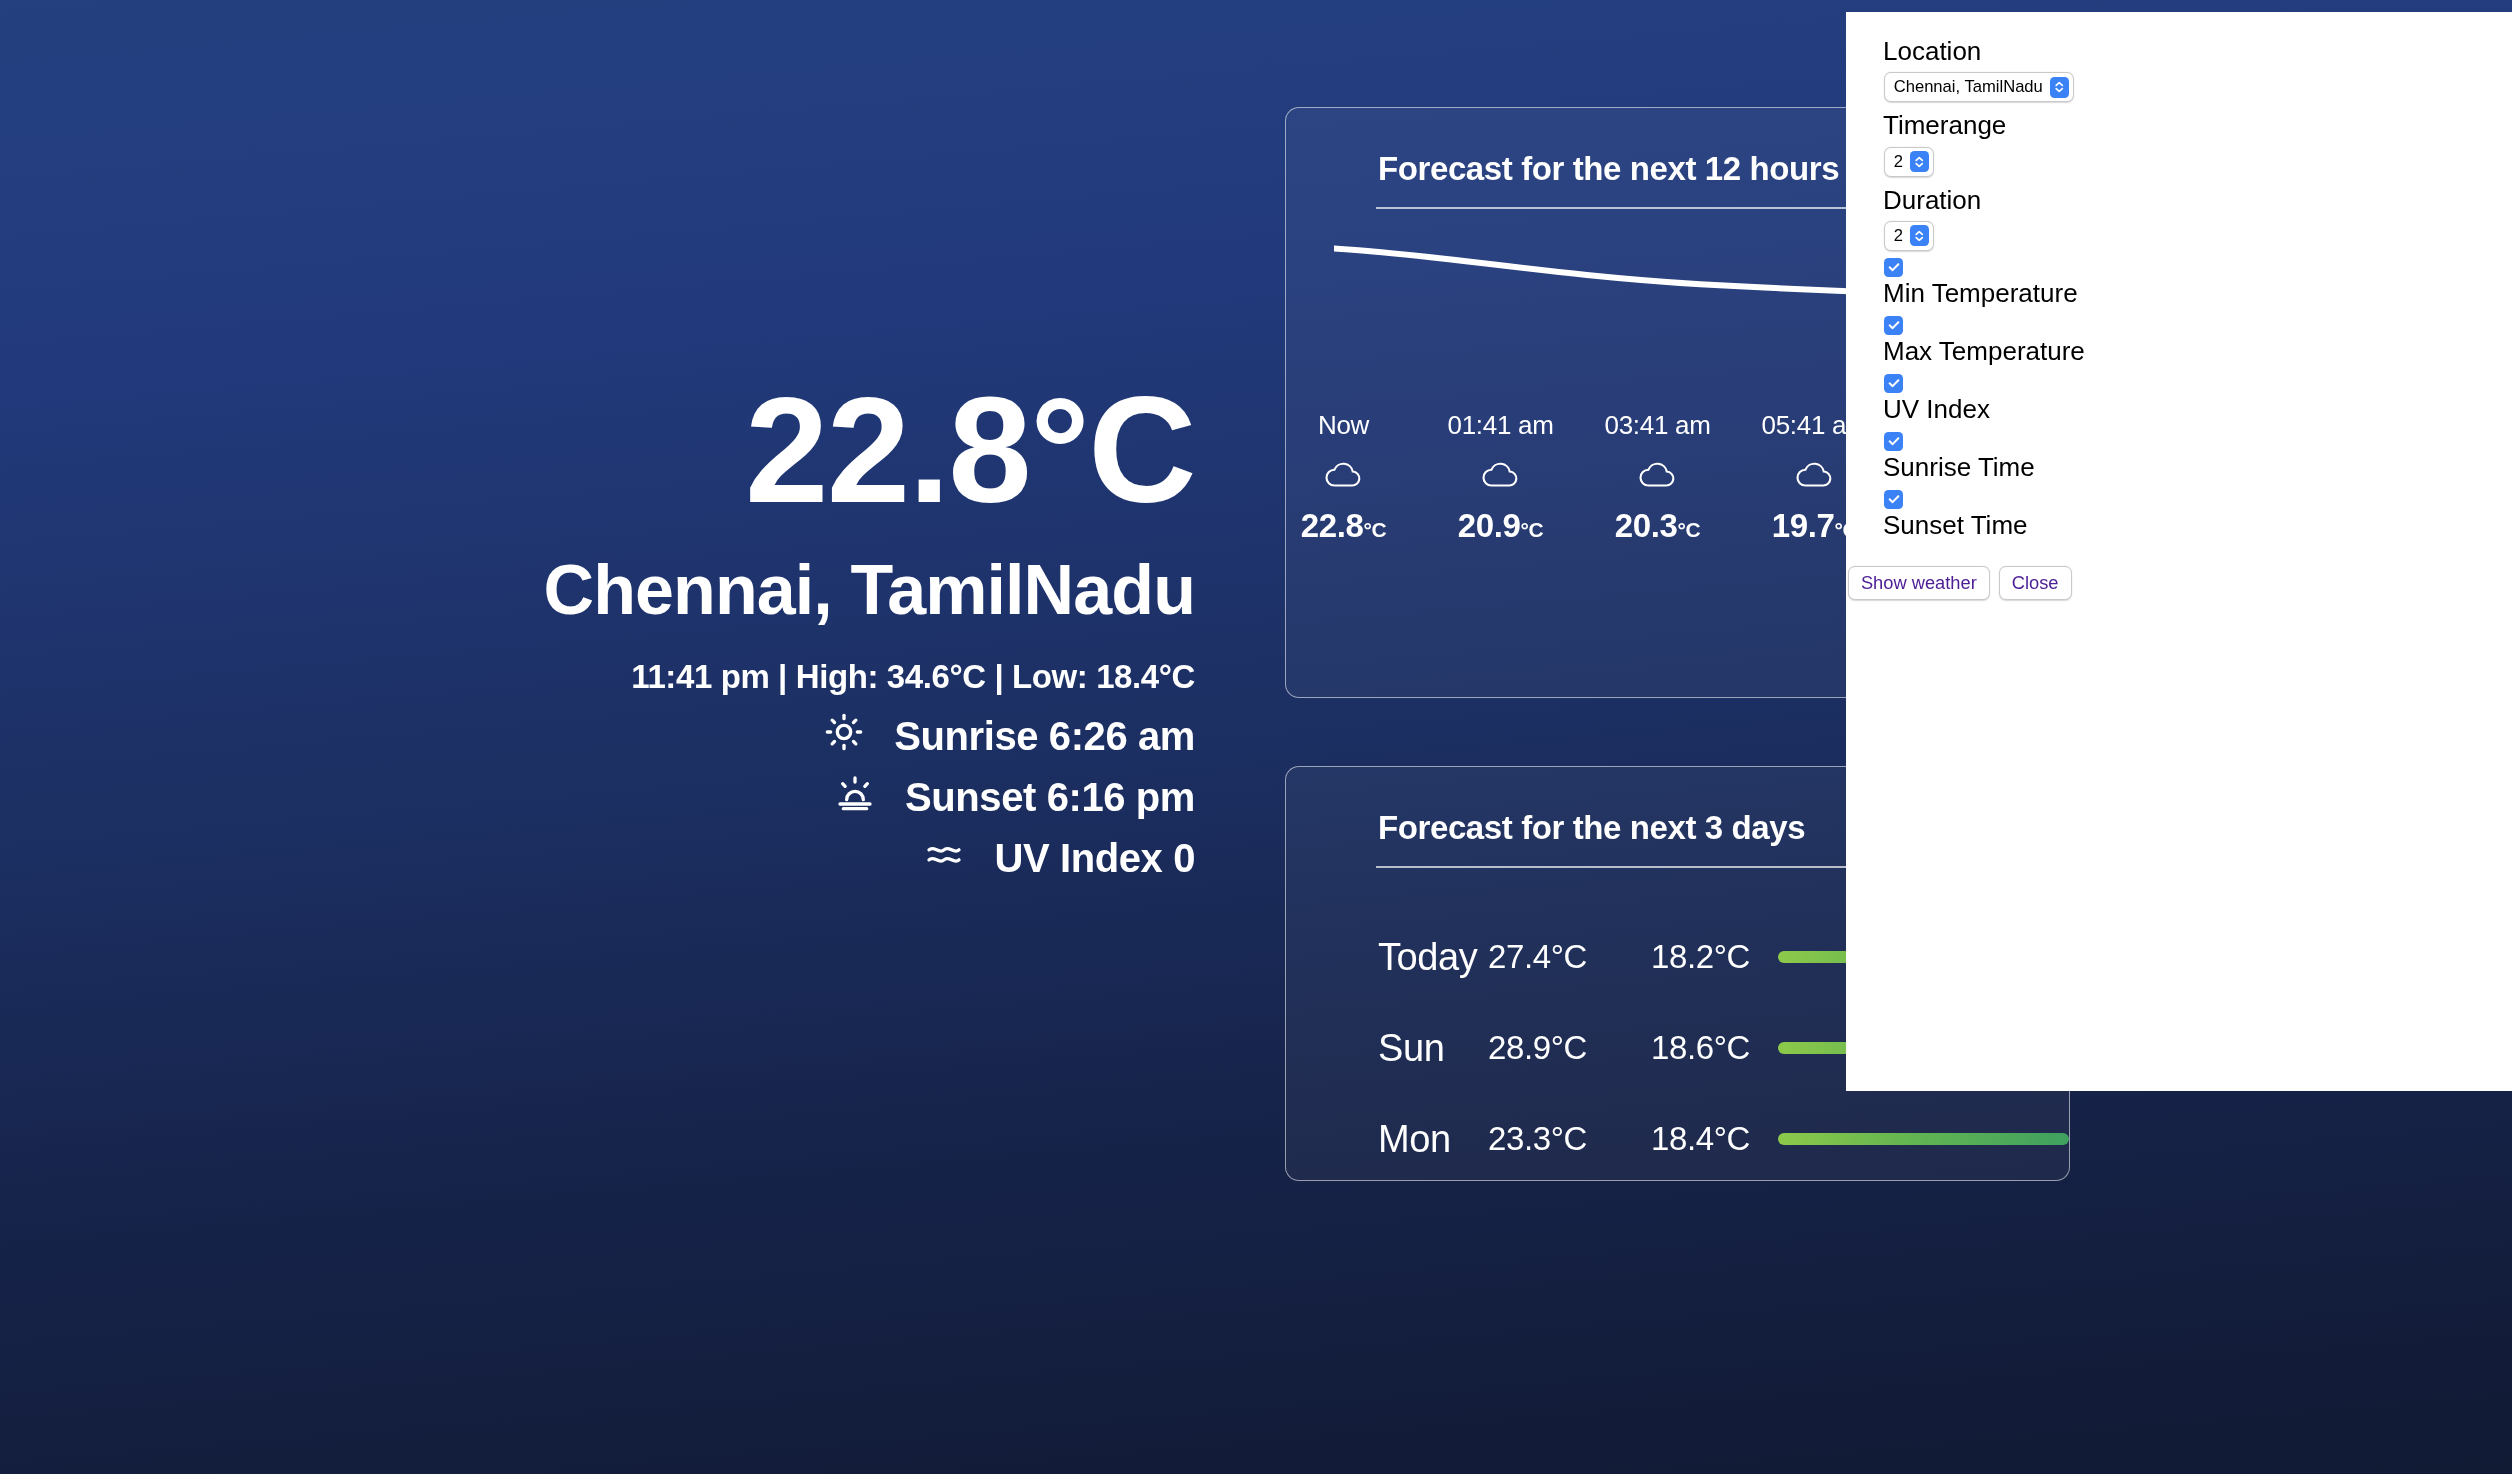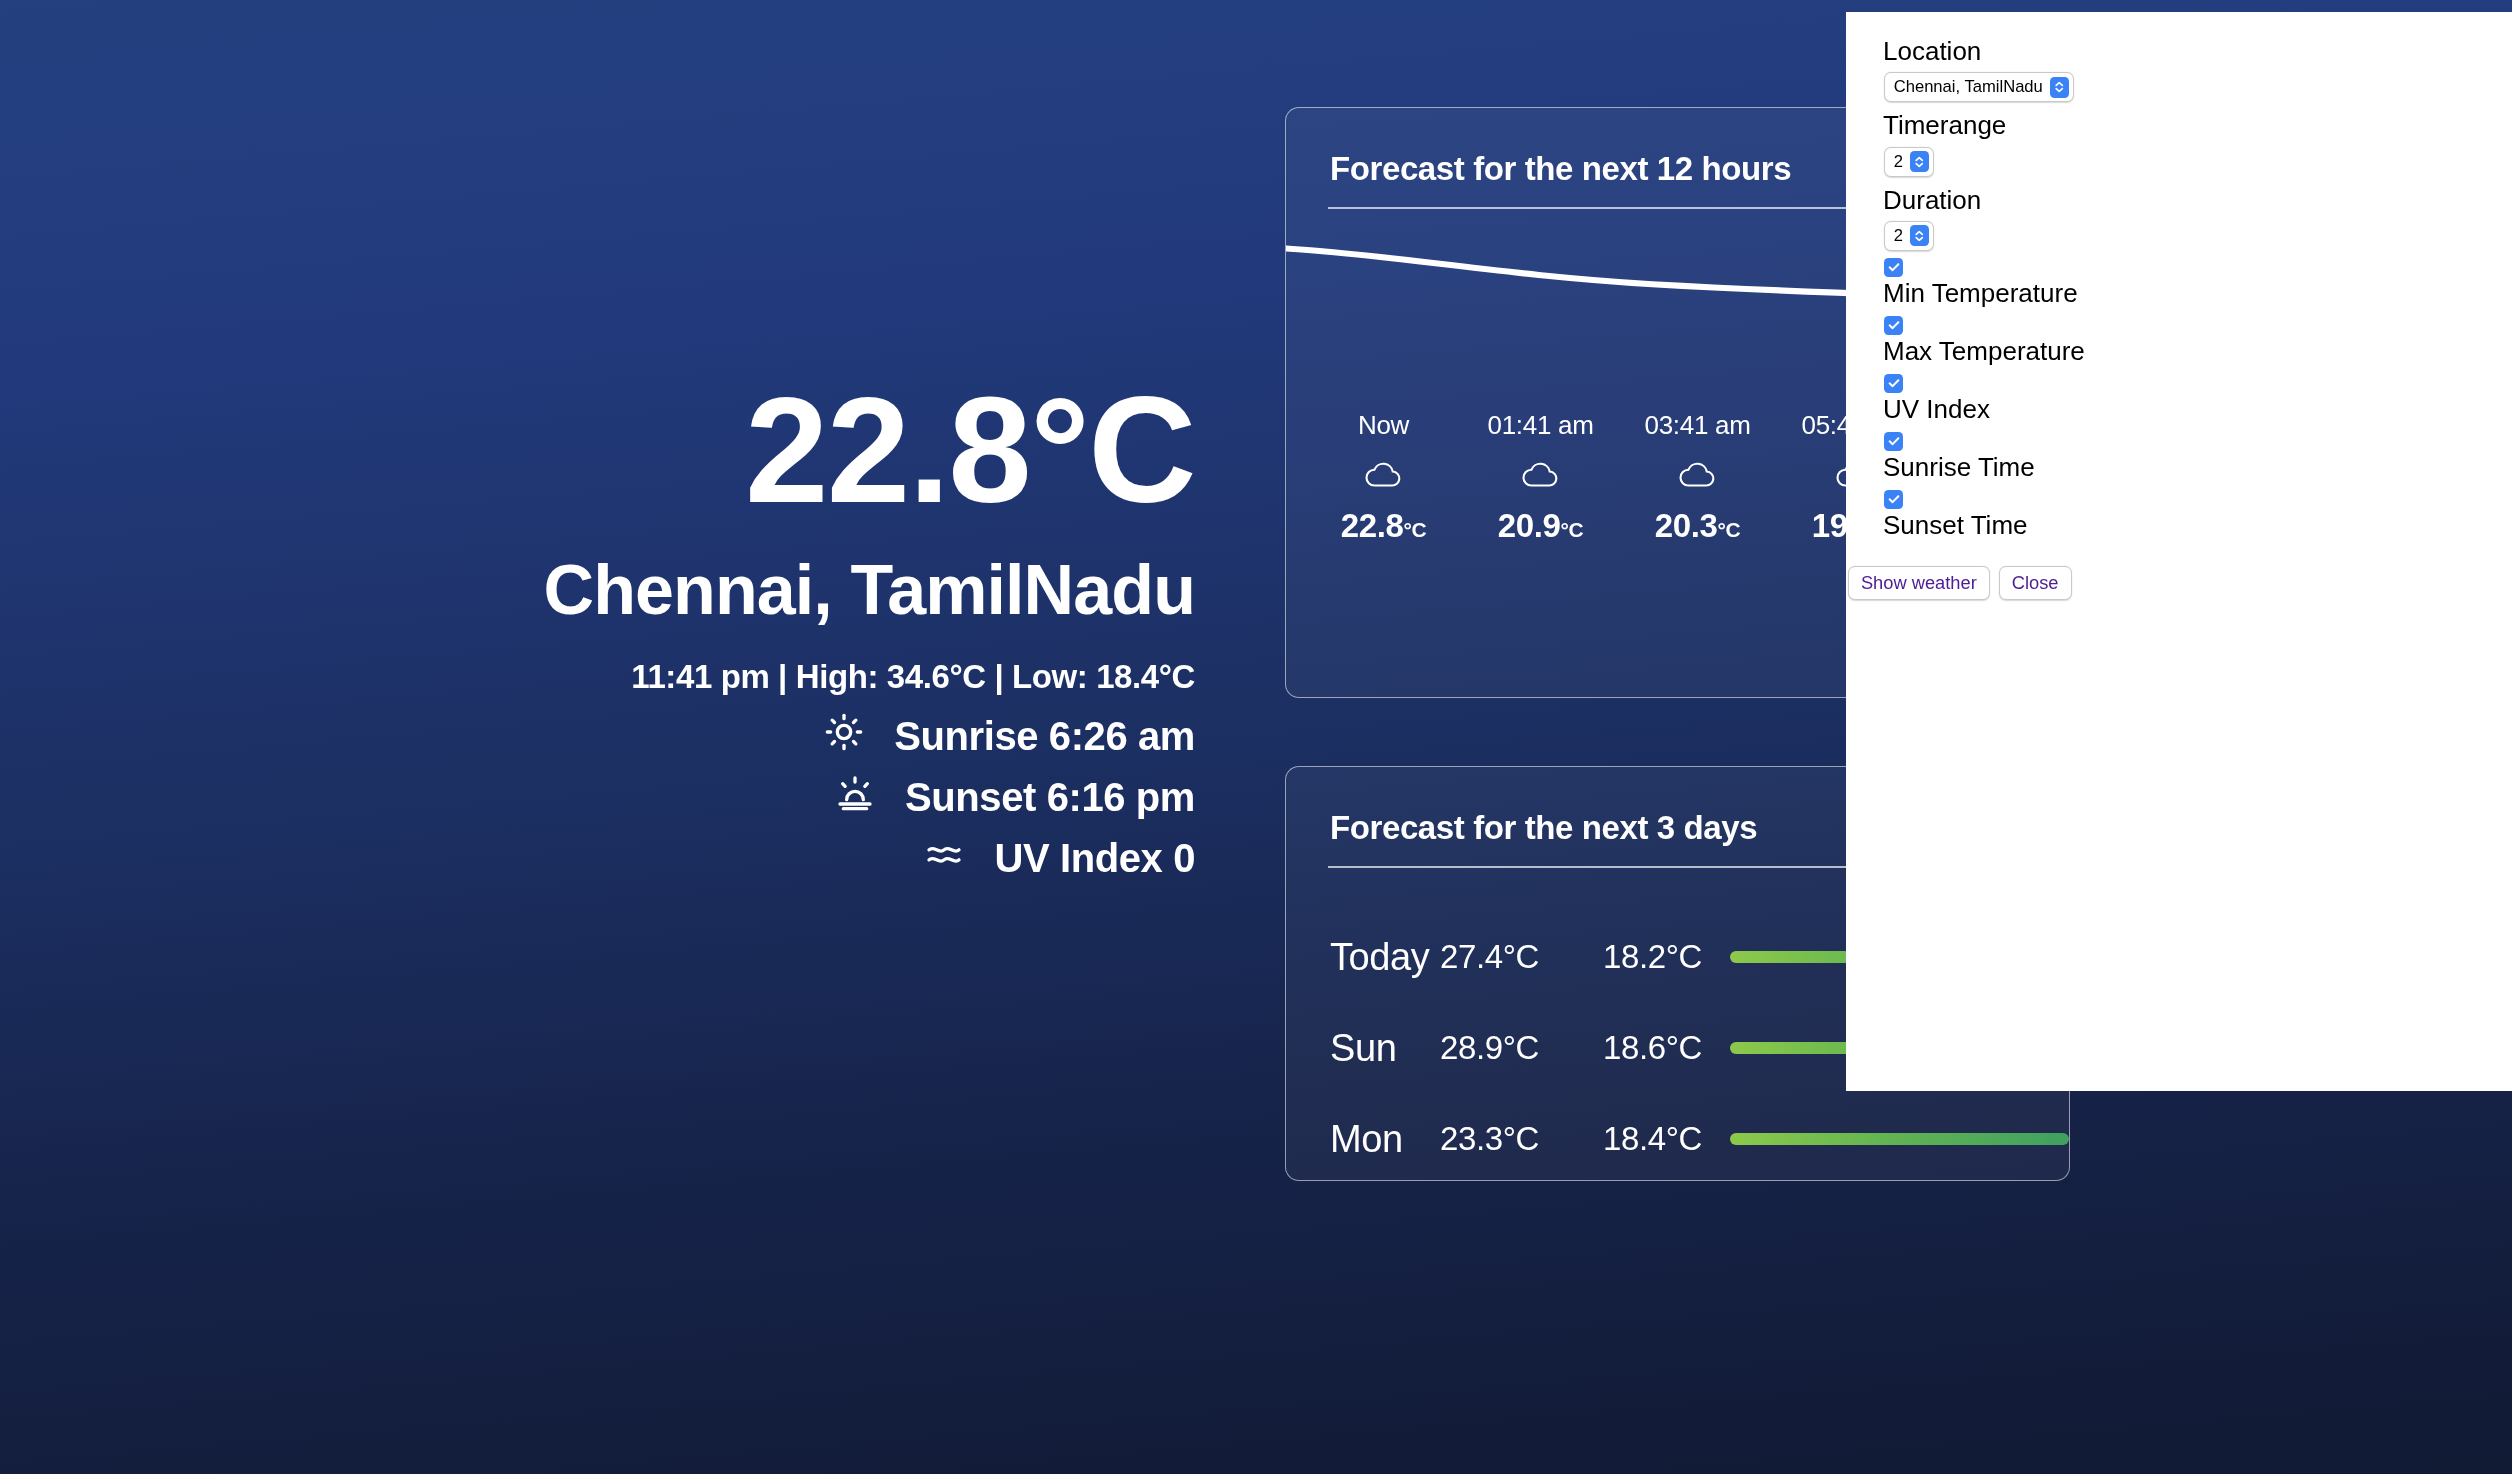--- a/index.html
+++ b/index.html
@@ -63,20 +63,21 @@
   .hero-row .ico { display: block; flex: none; }
 
   
   .card {
     position: absolute;
     background: rgba(255,255,255,0.045);
     border: 0.9px solid rgba(255,255,255,0.55);
     border-radius: 14px;
     box-sizing: border-box;
     overflow: hidden;
+    padding-left: 48px;
   }
   #card-hourly { left: 1285px; top: 107px; width: 785px; height: 591px; }
   #card-daily  { left: 1285px; top: 766px; width: 785px; height: 415px; }
 
   .card-title {
     color: #fff;
     font-size: 33px;
     font-weight: 700;
     padding: 42px 0 0 44px;
     letter-spacing: -0.4px;
@@ -88,20 +89,21 @@
     margin: 19px 42px 0 42px;
   }
 
   
   .chart-wrap { position: relative; height: 201px; }
   .chart-wrap svg { position: absolute; left: 0; top: 0; }
 
   .hours {
     display: flex;
     padding: 0 19px;
+    justify-content: flex-end;
   }
   .hour-col {
     width: 157px;
     flex: none;
     text-align: center;
     color: #fff;
   }
   .hour-label { font-size: 26px; font-weight: 400; letter-spacing: -0.3px; white-space: nowrap; }
   .hour-icon  { margin: 19px auto 17.4px auto; width: 42px; height: 30px; }
   .hour-temp  { font-size: 33px; font-weight: 700; white-space: nowrap; letter-spacing: -0.4px; }

